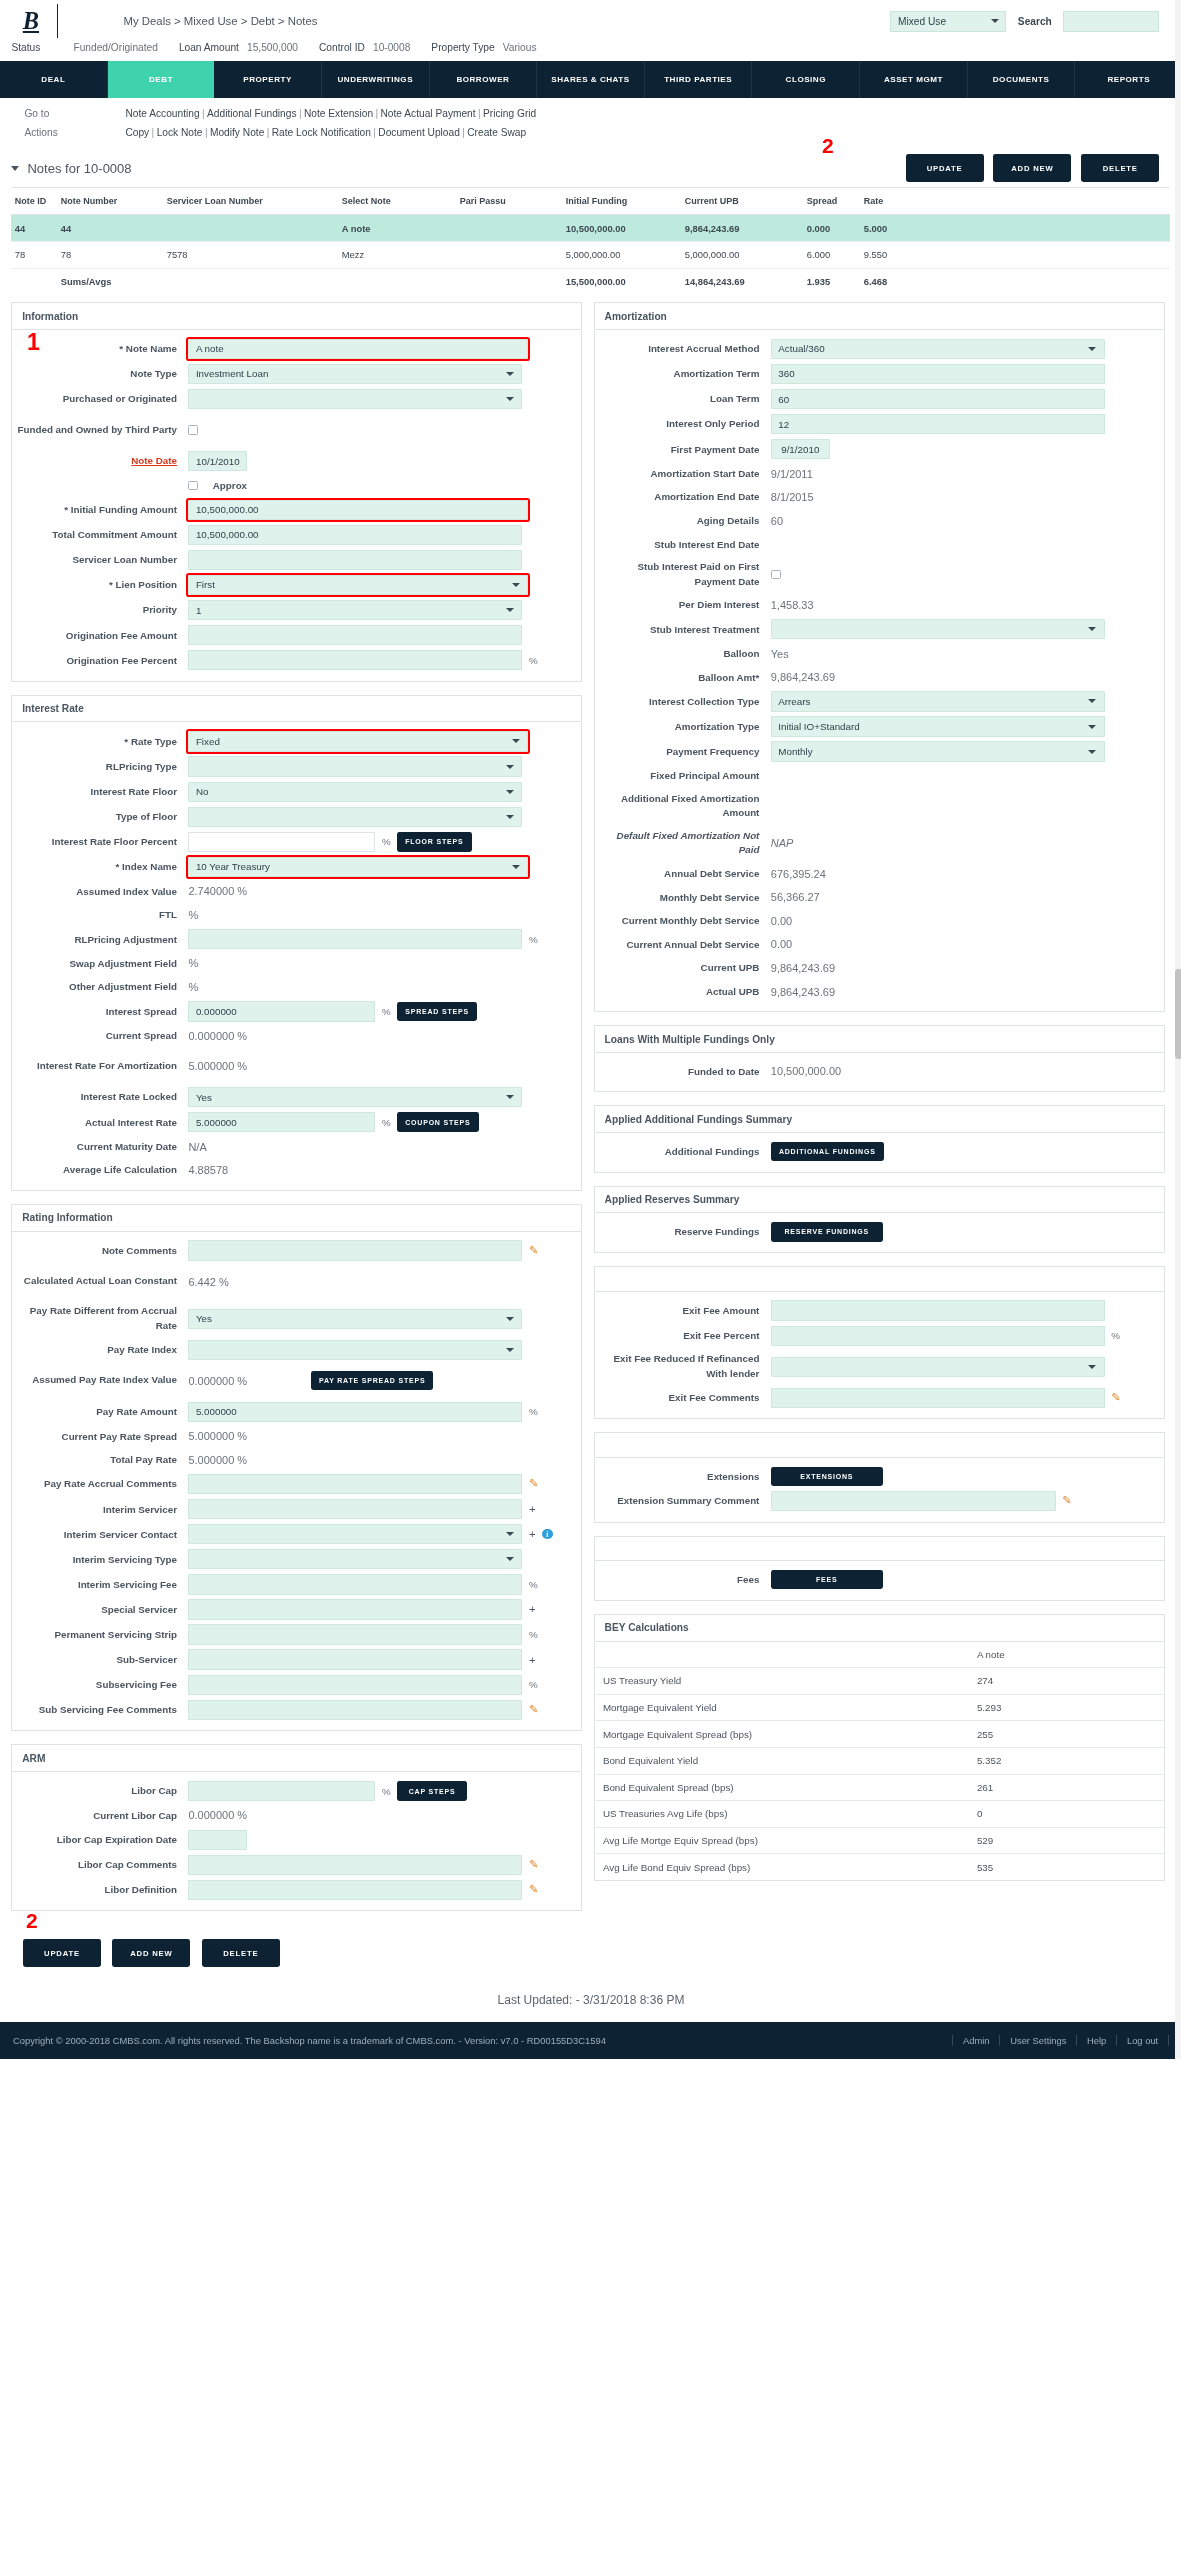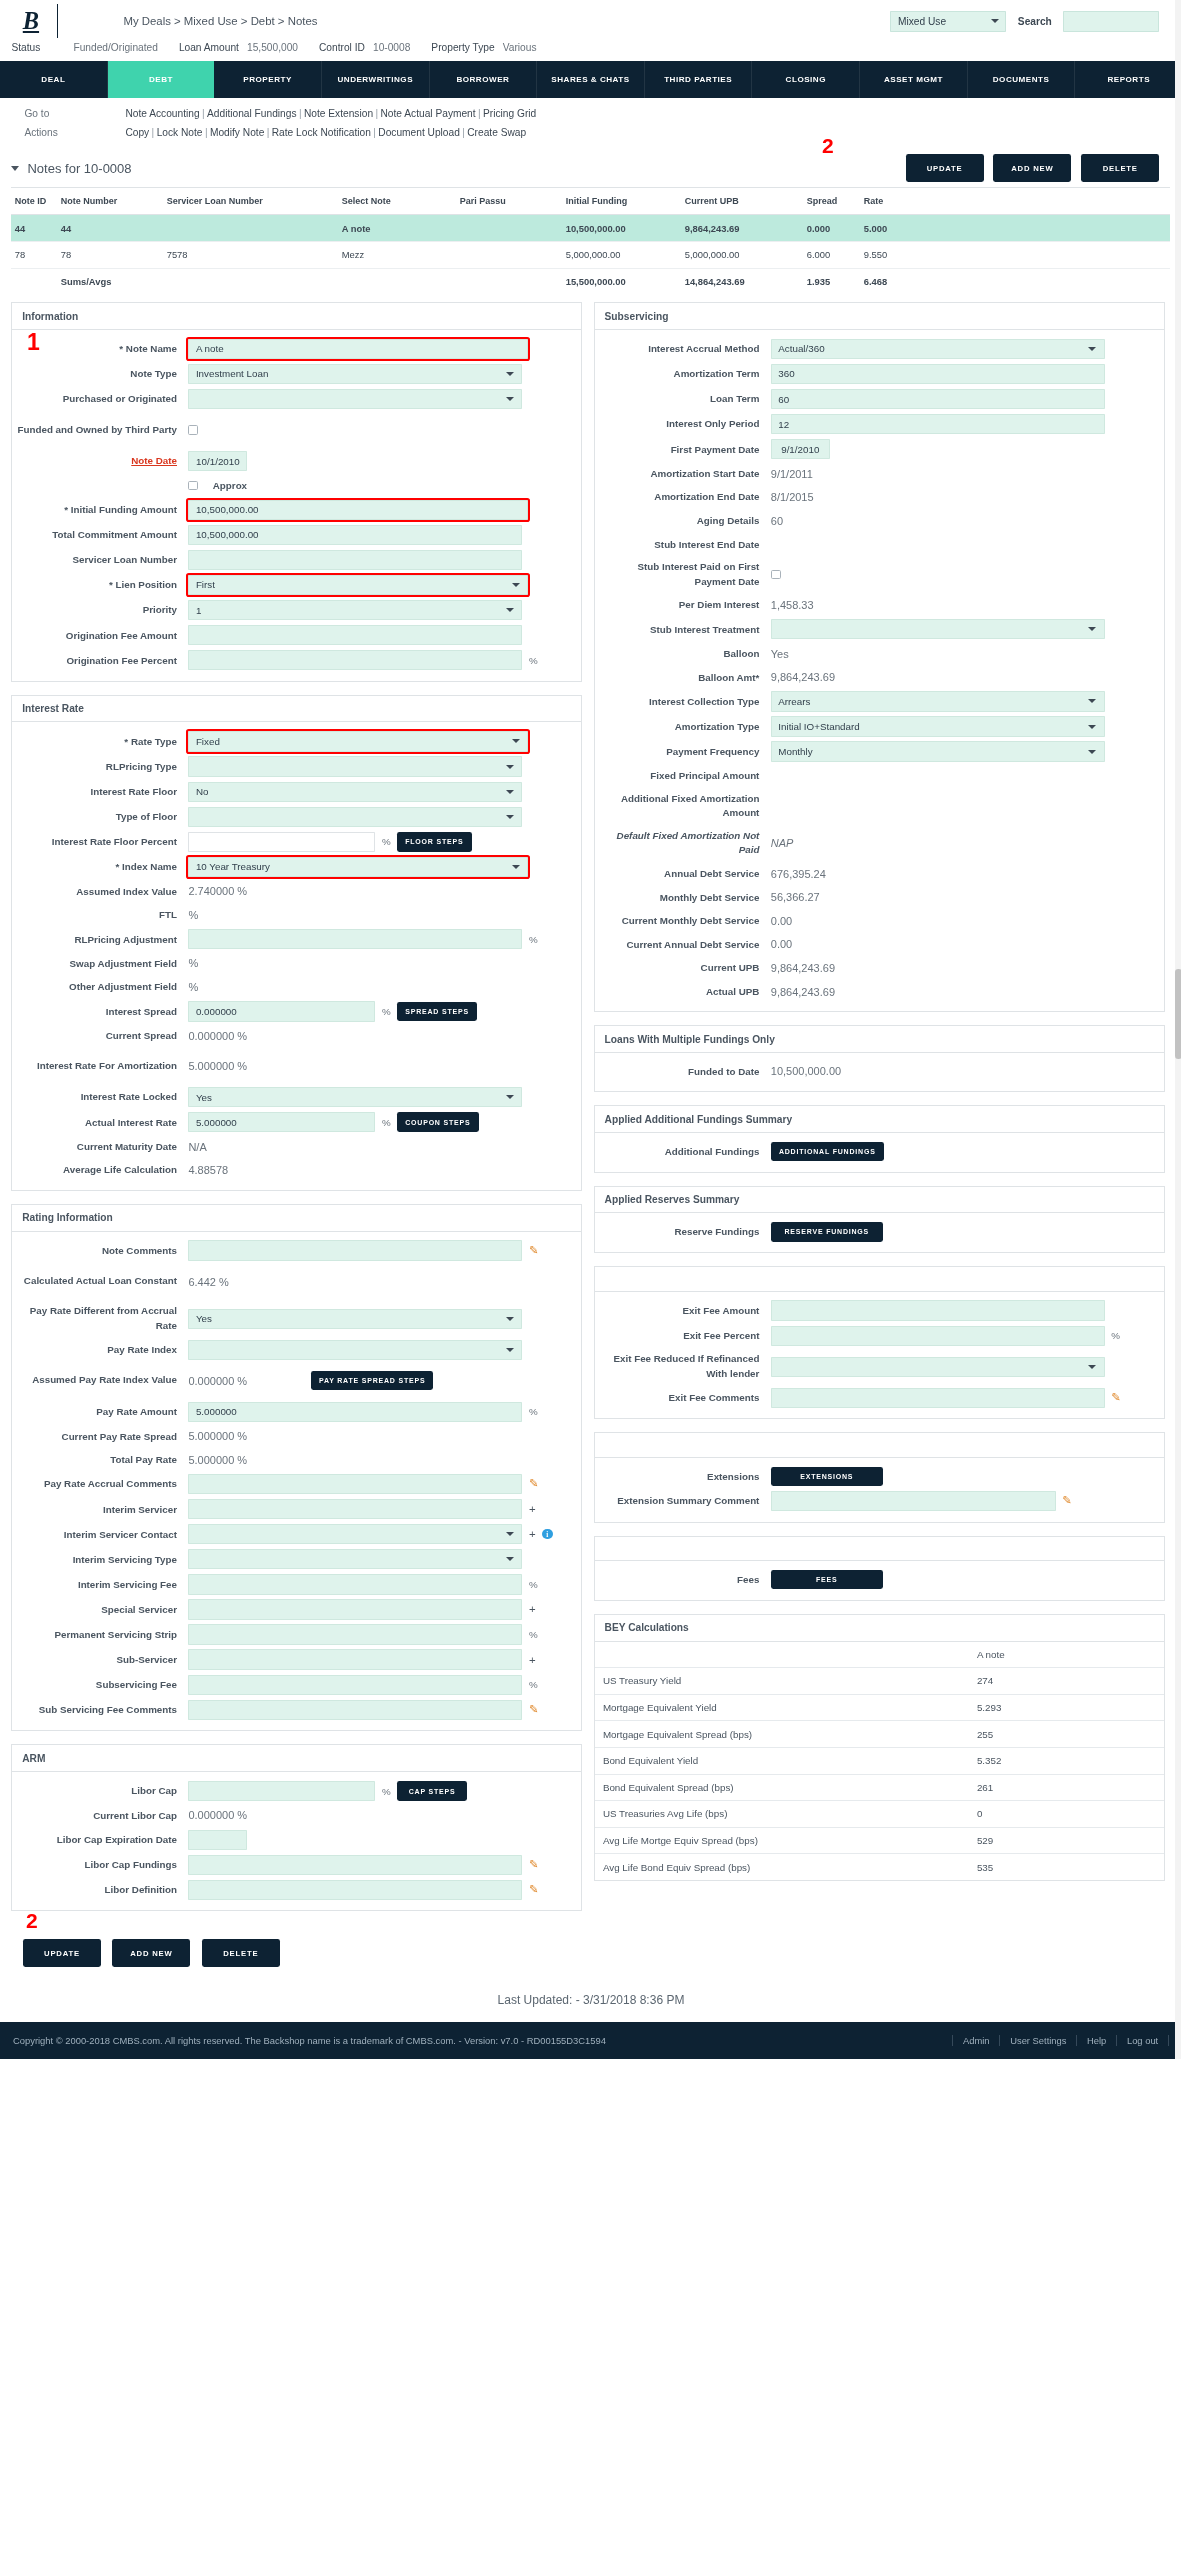--- a/index.html
+++ b/index.html
@@ -735,21 +735,21 @@
           </div>
 
           <div class="fr">
             <div class="fr-label">Libor Cap Expiration Date</div>
             <div class="fr-ctrl">
               <div class="inp w-date"></div>
             </div>
           </div>
 
           <div class="fr">
-            <div class="fr-label">Libor Cap Fundings</div>
+            <div class="fr-label">Libor Cap Comments</div>
             <div class="fr-ctrl">
               <div class="inp"></div>
               <span class="pencil">✎</span>
             </div>
           </div>
 
           <div class="fr">
             <div class="fr-label">Libor Definition</div>
             <div class="fr-ctrl">
               <div class="inp"></div>
@@ -758,21 +758,21 @@
           </div>
 
         </div>
       </div>
 
     </div>
 
     <div class="col right">
 
       <div class="panel">
-        <div class="panel-title">Subservicing</div>
+        <div class="panel-title">Amortization</div>
         <div class="panel-body">
 
           <div class="fr">
             <div class="fr-label">Interest Accrual Method</div>
             <div class="fr-ctrl">
               <div class="inp sel">
                 <span>Actual/360</span>
                 <span class="caret"></span>
               </div>
             </div>

